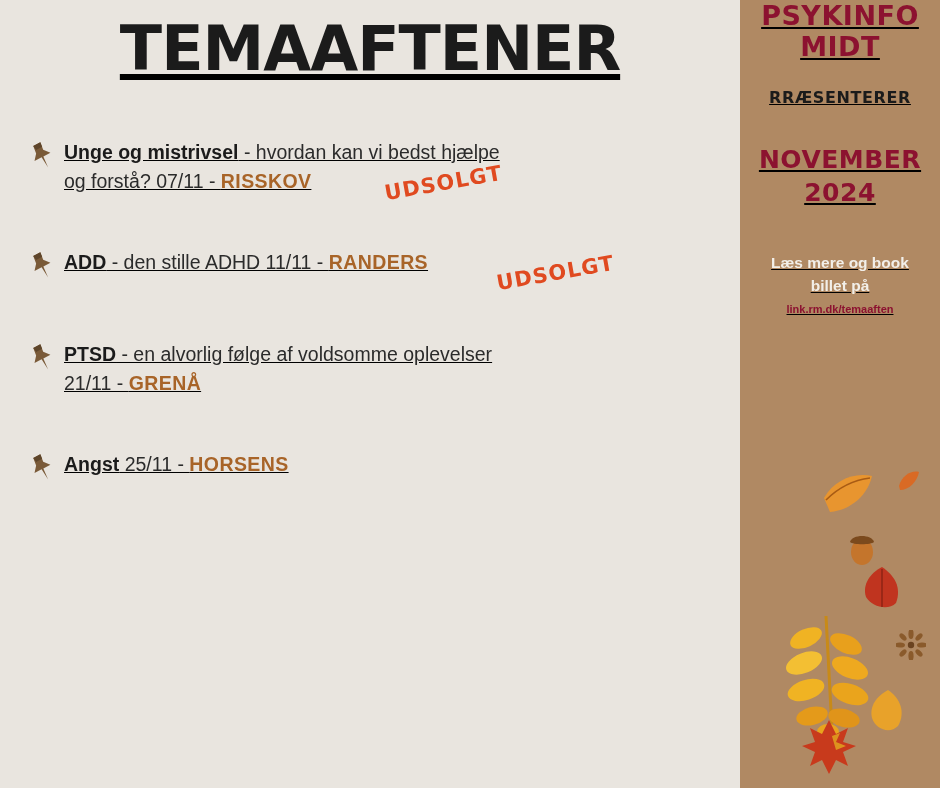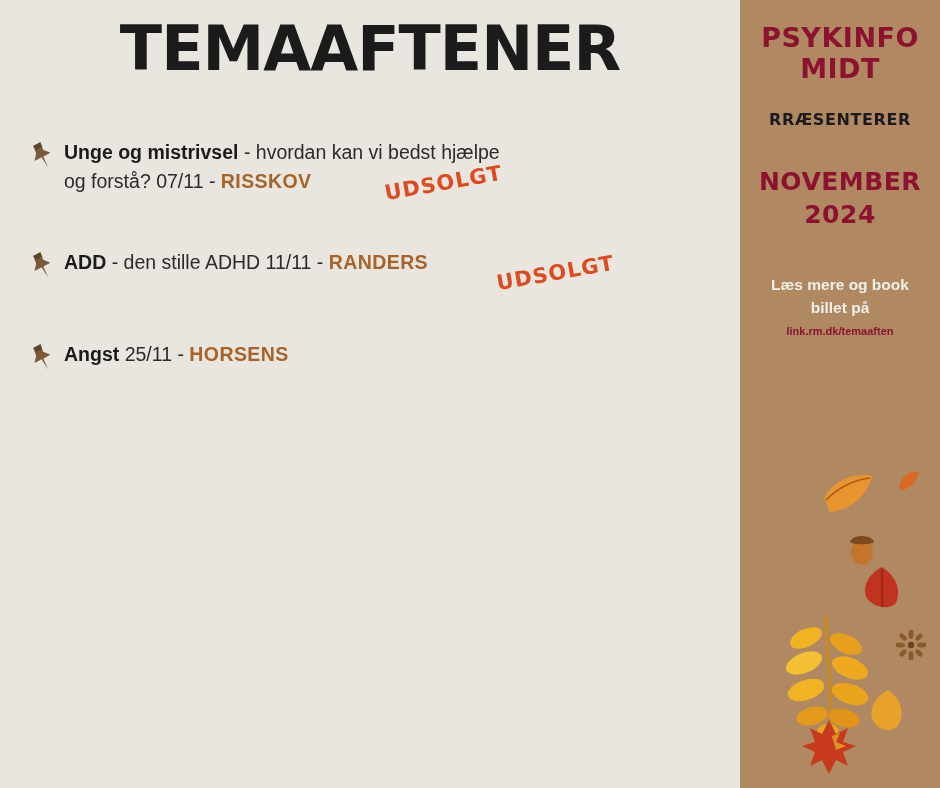--- a/index.html
+++ b/index.html
@@ -12,20 +12,21 @@
     font-family: "Liberation Sans", sans-serif;
     background: #e9e5df;
     overflow: hidden;
   }
   .poster {
     position: relative;
     width: 940px;
     height: 788px;
     background: #e9e5df;
     display: flex;
+    text-decoration: underline;
   }
   
   .left {
     position: relative;
     width: 740px;
     height: 788px;
     background: #e9e5df;
     box-sizing: border-box;
   }
   .poster-title {
@@ -93,21 +94,20 @@
     box-sizing: border-box;
     text-align: center;
     overflow: hidden;
   }
   .brand {
     font-family: "DejaVu Sans", sans-serif;
     font-weight: bold;
     font-size: 27px;
     color: #8c1230;
     line-height: 1.15;
-    padding-top: 22px;
     letter-spacing: 0.5px;
   }
   .presents {
     font-family: "DejaVu Sans", sans-serif;
     font-weight: bold;
     font-size: 16px;
     color: #1b1b1b;
     letter-spacing: 0.6px;
     margin-top: 26px;
   }
@@ -175,20 +175,34 @@
             </g>
           </svg>
         </span>
         <div class="event-text">
           <span class="ev-bold">ADD</span><span> - den stille ADHD 11/11 - </span><span class="ev-city">RANDERS</span>
           <span class="sold-out so-2">UDSOLGT</span>
         </div>
       </div>
 
 
+      <div class="event">
+        <span class="pin-icon">
+          <svg width="32" height="32" viewBox="0 0 32 32">
+            <g transform="rotate(-28 16 16)">
+              <path d="M13 3 L21 3 L20 11 L25 17 L17 17 L16 29 L15 17 L7 17 L12 11 Z" fill="#7a5a38"></path>
+              <path d="M13 3 L21 3 L20.4 8 L13.6 8 Z" fill="#5e452a"></path>
+            </g>
+          </svg>
+        </span>
+        <div class="event-text">
+          <span class="ev-bold">PTSD</span><span> - en alvorlig følge af voldsomme oplevelser</span><br>
+          <span>21/11 - </span><span class="ev-city">GRENÅ</span>
+        </div>
+      </div>
 
       <div class="event">
         <span class="pin-icon">
           <svg width="32" height="32" viewBox="0 0 32 32">
             <g transform="rotate(-28 16 16)">
               <path d="M13 3 L21 3 L20 11 L25 17 L17 17 L16 29 L15 17 L7 17 L12 11 Z" fill="#7a5a38"></path>
               <path d="M13 3 L21 3 L20.4 8 L13.6 8 Z" fill="#5e452a"></path>
             </g>
           </svg>
         </span>

